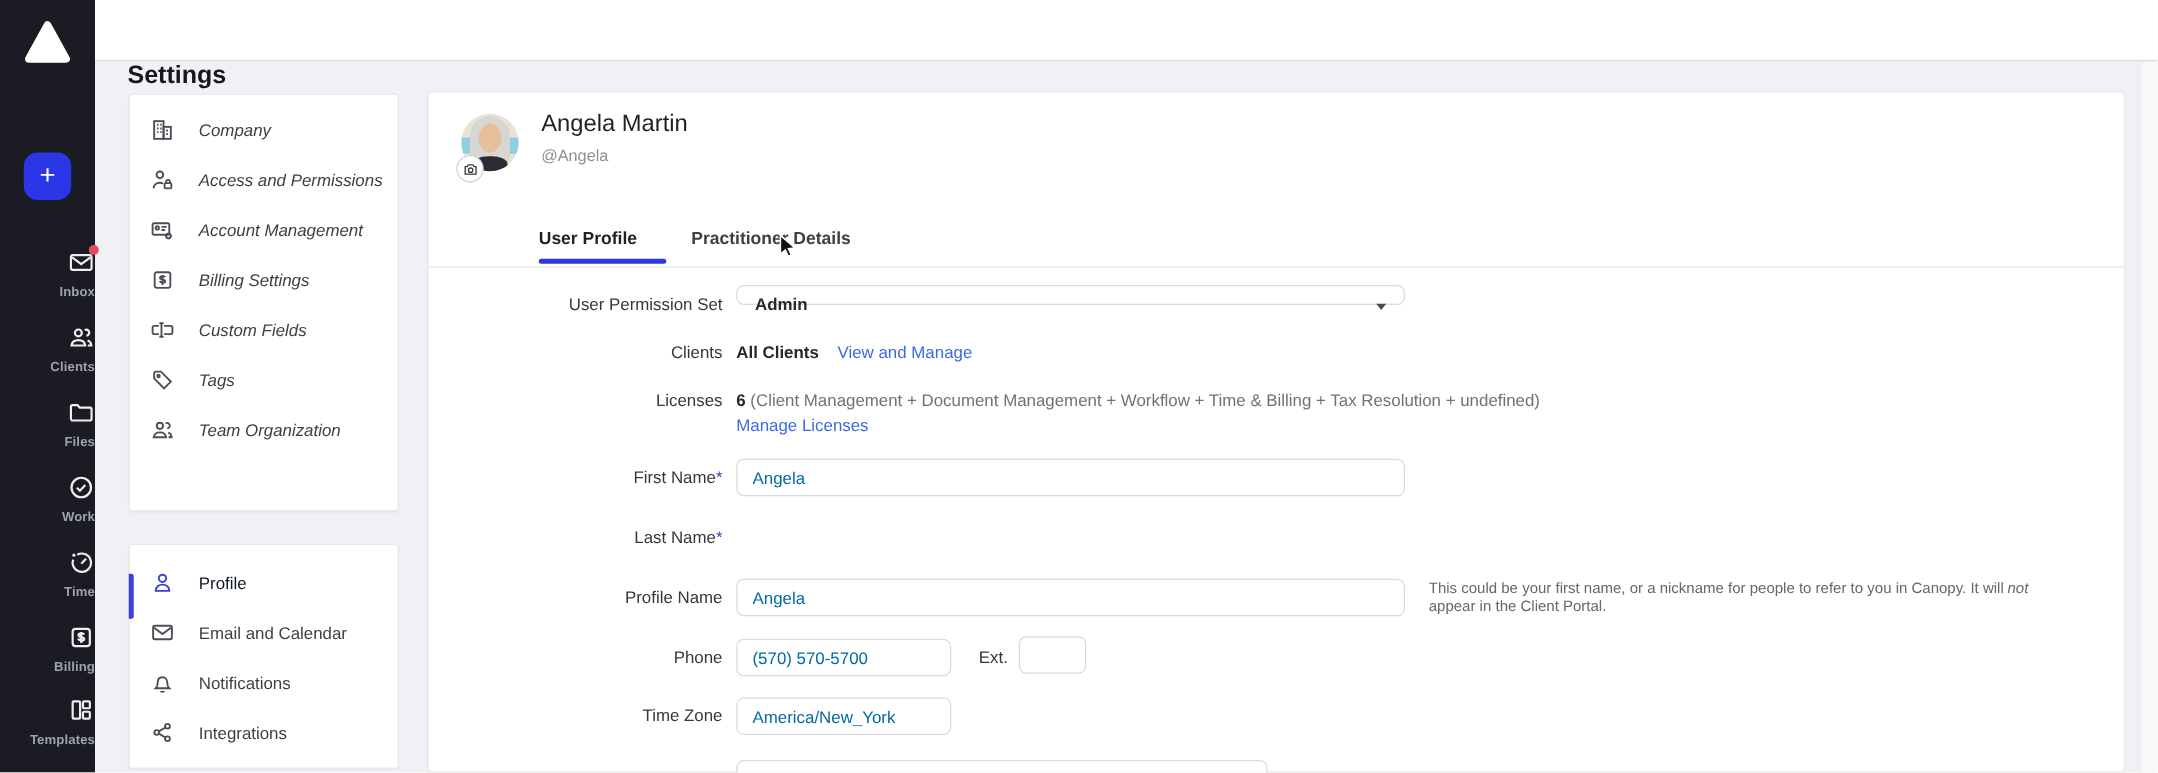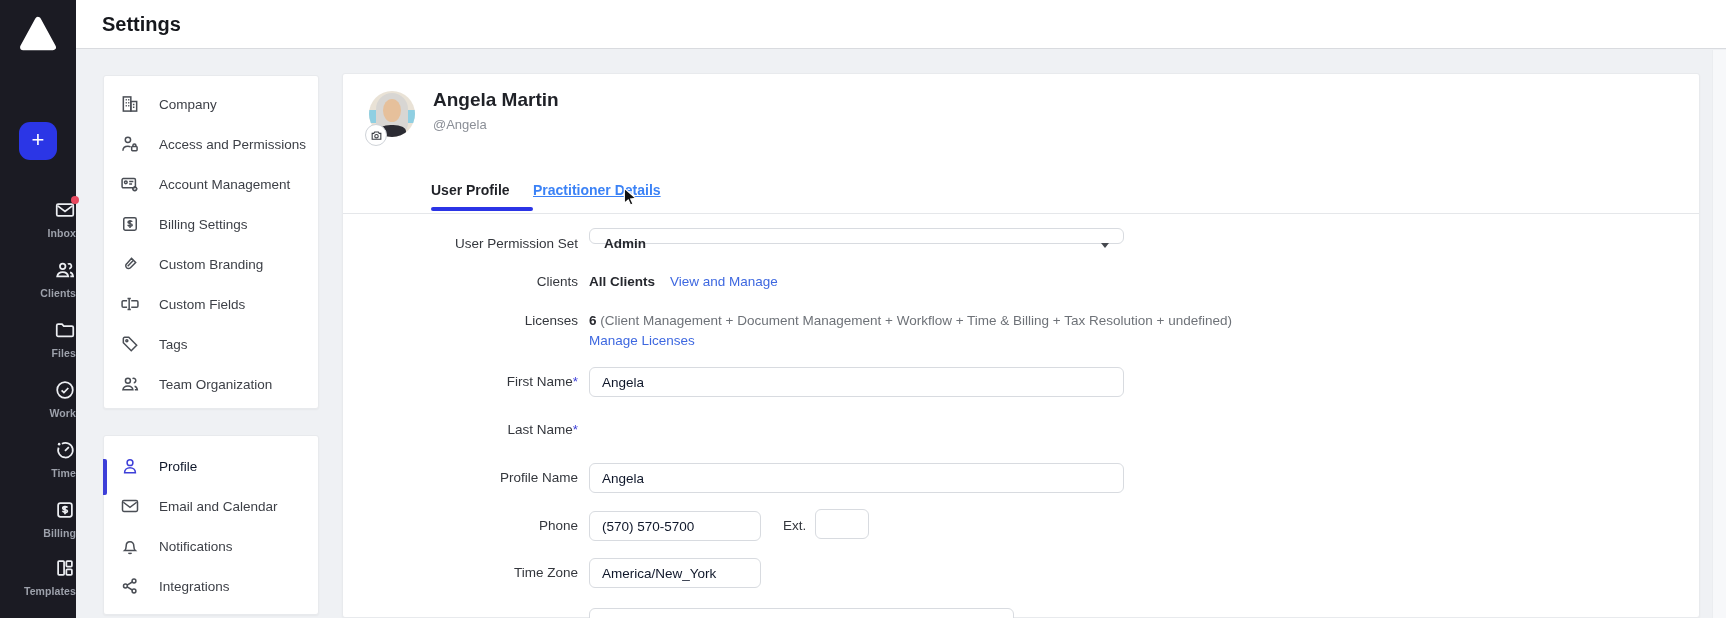--- a/index.html
+++ b/index.html
@@ -10,58 +10,58 @@
   .appbar { position:absolute; left:0; top:0; width:76px; height:618px; background:#1b1b23; z-index:5; }
   .logo { position:absolute; left:17px; top:13px; width:42px; height:42px; }
   .plus-btn { position:absolute; left:19px; top:122px; width:38px; height:38px; background:#2b36e6; border-radius:11px; color:#fff; font-size:22px; line-height:36px; text-align:center; cursor:pointer; }
   .appnav-item { position:absolute; left:0; width:76px; height:48px; text-align:right; color:#eceef2; cursor:pointer; }
   .appnav-item .ic { display:inline-block; width:22px; height:22px; position:relative; }
   .appnav-item .lbl { display:block; margin-top:2px; font-size:10.5px; font-weight:700; color:#9da1ab; letter-spacing:.1px; }
   .badge-dot { position:absolute; right:-3px; top:-3px; width:8px; height:8px; border-radius:50%; background:#e8485e; }
 
   
   .topbar { position:absolute; left:76px; top:0; right:0; height:49px; background:#fff; border-bottom:1px solid #d9dbdf; z-index:4; }
-  .topbar h1 { font-size:20px; font-weight:700; color:#16181d; line-height:49px; padding-left:26px; }
+  .topbar h1 { font-size:20px; font-weight:700; color:#16181d; line-height:49px; padding-left:26px;margin-top:36px; }
 
   
   .navcard { position:absolute; left:103px; width:216px; background:#fff; border:1px solid #e8eaed; border-radius:3px; box-shadow:0 1px 2px rgba(20,22,26,.04); }
-  .navcard.one { top:75px; height:334px; padding-top:8px; }
+  .navcard.one { top:75px; height:334px; padding-top:8px;font-style:italic; }
   .navcard.two { top:435px; height:180px; padding-top:10px; }
   .snav-item { position:relative; height:40px; display:flex; align-items:center; padding-left:16px; cursor:pointer; color:#3c3f46; }
   .snav-item .ic { width:20px; height:20px; color:#4a4e55; flex:0 0 20px; }
   .snav-item .lbl { margin-left:19px; font-size:13.5px; }
   .snav-item.active { color:#3d3fd8; }
   .snav-item.active .ic { color:#3d3fd8; }
   .snav-item.active .lbl { color:#0f172a; }
   .active-bar { position:absolute; left:-1px; top:13px; width:4px; height:36px; background:#3d3fd8; border-radius:0 2px 2px 0; }
 
   
   .main-card { position:absolute; left:342px; top:73px; width:1358px; height:545px; background:#fff; border:1px solid #e8eaed; border-radius:3px; box-shadow:0 1px 2px rgba(20,22,26,.04); }
 
   .avatar { position:absolute; left:26px; top:17px; width:46px; height:46px; border-radius:50%; overflow:hidden; background:#e9e2d6; }
   .avatar .band { position:absolute; left:0; top:19px; width:46px; height:13px; background:#8fcfe2; }
   .avatar .hair { position:absolute; left:7px; top:2px; width:32px; height:42px; background:#d8d6d3; border-radius:16px 16px 12px 12px; }
   .avatar .face { position:absolute; left:14px; top:8px; width:18px; height:23px; background:#e6c09b; border-radius:50%; }
   .avatar .shirt { position:absolute; left:9px; top:34px; width:28px; height:14px; background:#2b2b33; border-radius:45% 45% 0 0; }
   .cam-badge { position:absolute; left:22px; top:50px; width:22px; height:22px; border-radius:50%; background:#fff; border:1px solid #cfd3d8; display:flex; align-items:center; justify-content:center; color:#3a3d43; cursor:pointer; }
 
-  .prof-name { position:absolute; left:90px; top:15px; font-size:19px; font-weight:700; color:#1f2127; }
+  .prof-name { position:absolute; left:90px; top:15px; font-size:19px; font-weight:400; color:#1f2127; }
   .prof-handle { position:absolute; left:90px; top:43px; font-size:13px; color:#8b8f97; }
 
   .tabs { position:absolute; left:88px; top:106px; display:flex; }
   .tab { font-size:14px; font-weight:700; padding:2px 0 14px; cursor:pointer; }
   .tab.t1 { width:102px; text-align:left; color:#1f2127; }
-  .tab.t2 { color:#3b82f6;text-decoration:underline; }
+  .tab.t2 { margin-left:20px; color:#404040; }
   .tab-underline { position:absolute; left:88px; top:133px; width:102px; height:4px; background:#2b34e6; border-radius:2px; }
   .tabs-divider { position:absolute; left:0; right:0; top:139px; height:1px; background:#e5e7ea; }
 
   .flabel { position:absolute; left:35px; width:200px; text-align:right; font-size:13.5px; color:#34373d; line-height:18px; }
   .req { color:#3d3fd8; }
 
-  .inputbox { position:absolute; height:30px; border:1px solid #d8dbe0; border-radius:6px; background:#fff; font-family:"Liberation Sans","DejaVu Sans",sans-serif; font-size:13.5px; color:#0f172a; padding:0 12px; outline:none; }
+  .inputbox { position:absolute; height:30px; border:1px solid #d8dbe0; border-radius:6px; background:#fff; font-family:"Liberation Sans","DejaVu Sans",sans-serif; font-size:13.5px; color:#0369a1; padding:0 12px; outline:none; }
   .wide { left:246px; width:535px; }
 
   .dropdown { position:absolute; left:246px; top:154px; width:535px; height:16px; border:1px solid #d8dbe0; border-radius:6px; background:#fff; cursor:pointer; }
   .dropdown .val { line-height:30px; padding-left:14px; font-size:13.5px; font-weight:600; color:#26282e; }
   .chev { position:absolute; right:14px; top:14px; width:0; height:0; border-left:4.5px solid transparent; border-right:4.5px solid transparent; border-top:5px solid #46494f; }
 
   .inline-val { position:absolute; font-size:13.5px; line-height:18px; }
   .bold-dark { font-weight:700; color:#26282e;text-align:right; }
   .link { color:#3e68e0; cursor:pointer; }
   .lic-detail { color:#6e7278; font-weight:400; }
@@ -198,29 +198,20 @@
         <svg viewBox="0 0 24 24" width="20" height="20" fill="none" stroke="currentColor" stroke-width="1.8">
           <rect x="4.5" y="4.5" width="15" height="15" rx="2"></rect>
           <path d="M12 7.3v9.4 M14.6 9.3c-.6-1.2-5-1.5-5 .7 0 2.1 5 1 5 3.2 0 2.1-4.6 1.9-5.2-.3"></path>
         </svg>
       </span>
     <span class="lbl">Billing Settings</span>
   </div>
   <div class="snav-item">
     <span class="ic">
         <svg viewBox="0 0 24 24" width="20" height="20" fill="none" stroke="currentColor" stroke-width="1.8">
-          <path d="M13.8 5.2l5 5-6.3 6.3c-1.3 1.3-3.4 1.3-4.6 0-1.3-1.3-1.3-3.4 0-4.6z"></path>
-          <path d="M16.2 7.6l-7 7"></path>
-        </svg>
-      </span>
-    <span class="lbl">Custom Branding</span>
-  </div>
-  <div class="snav-item">
-    <span class="ic">
-        <svg viewBox="0 0 24 24" width="20" height="20" fill="none" stroke="currentColor" stroke-width="1.8">
           <path d="M8.5 8H4a1.5 1.5 0 0 0-1.5 1.5v5A1.5 1.5 0 0 0 4 16h4.5 M13.5 8H20a1.5 1.5 0 0 1 1.5 1.5v5A1.5 1.5 0 0 1 20 16h-6.5"></path>
           <path d="M11 5.5v13 M9 5.5h4 M9 18.5h4"></path>
         </svg>
       </span>
     <span class="lbl">Custom Fields</span>
   </div>
   <div class="snav-item">
     <span class="ic">
         <svg viewBox="0 0 24 24" width="20" height="20" fill="none" stroke="currentColor" stroke-width="1.8">
           <path d="M4 5.5C4 4.7 4.7 4 5.5 4h5l9.5 9.5-6.5 6.5L4 10.5z"></path>
@@ -323,20 +314,24 @@
   <div class="inline-val" style="left:246px; top:238px; width:920px"><span class="bold-dark">6</span> <span class="lic-detail">(Client Management + Document Management + Workflow + Time &amp; Billing + Tax Resolution + undefined)</span></div>
   <div class="inline-val link" style="left:246px; top:258px">Manage Licenses</div>
 
   <div class="flabel" style="top:299px"><span>First Name</span><span class="req">*</span></div>
   <input class="inputbox wide" style="top: 293px;" value="Angela">
 
   <div class="flabel" style="top:347px"><span>Last Name</span><span class="req">*</span></div>
 
   <div class="flabel" style="top:395px">Profile Name</div>
   <input class="inputbox wide" style="top: 389px;" value="Angela">
+  <div class="help-text">
+    <span>This could be your first name, or a nickname for people to refer to you in Canopy. It will</span><i>not</i>
+    <span style="display:block">appear in the Client Portal.</span>
+  </div>
 
   <div class="flabel" style="top:443px">Phone</div>
   <input class="inputbox" style="left: 246px; top: 437px; width: 172px;" value="(570) 570-5700">
   <div class="inline-val" style="left:440px; top:443px; color:#34373d">Ext.</div>
   <input class="inputbox" style="left: 472px; top: 435px; width: 54px;" value="">
 
   <div class="flabel" style="top:490px">Time Zone</div>
   <input class="inputbox" style="left: 246px; top: 484px; width: 172px;" value="America/New_York">
 
   <input class="inputbox" style="left: 246px; top: 534px; width: 425px; height: 36px;">

